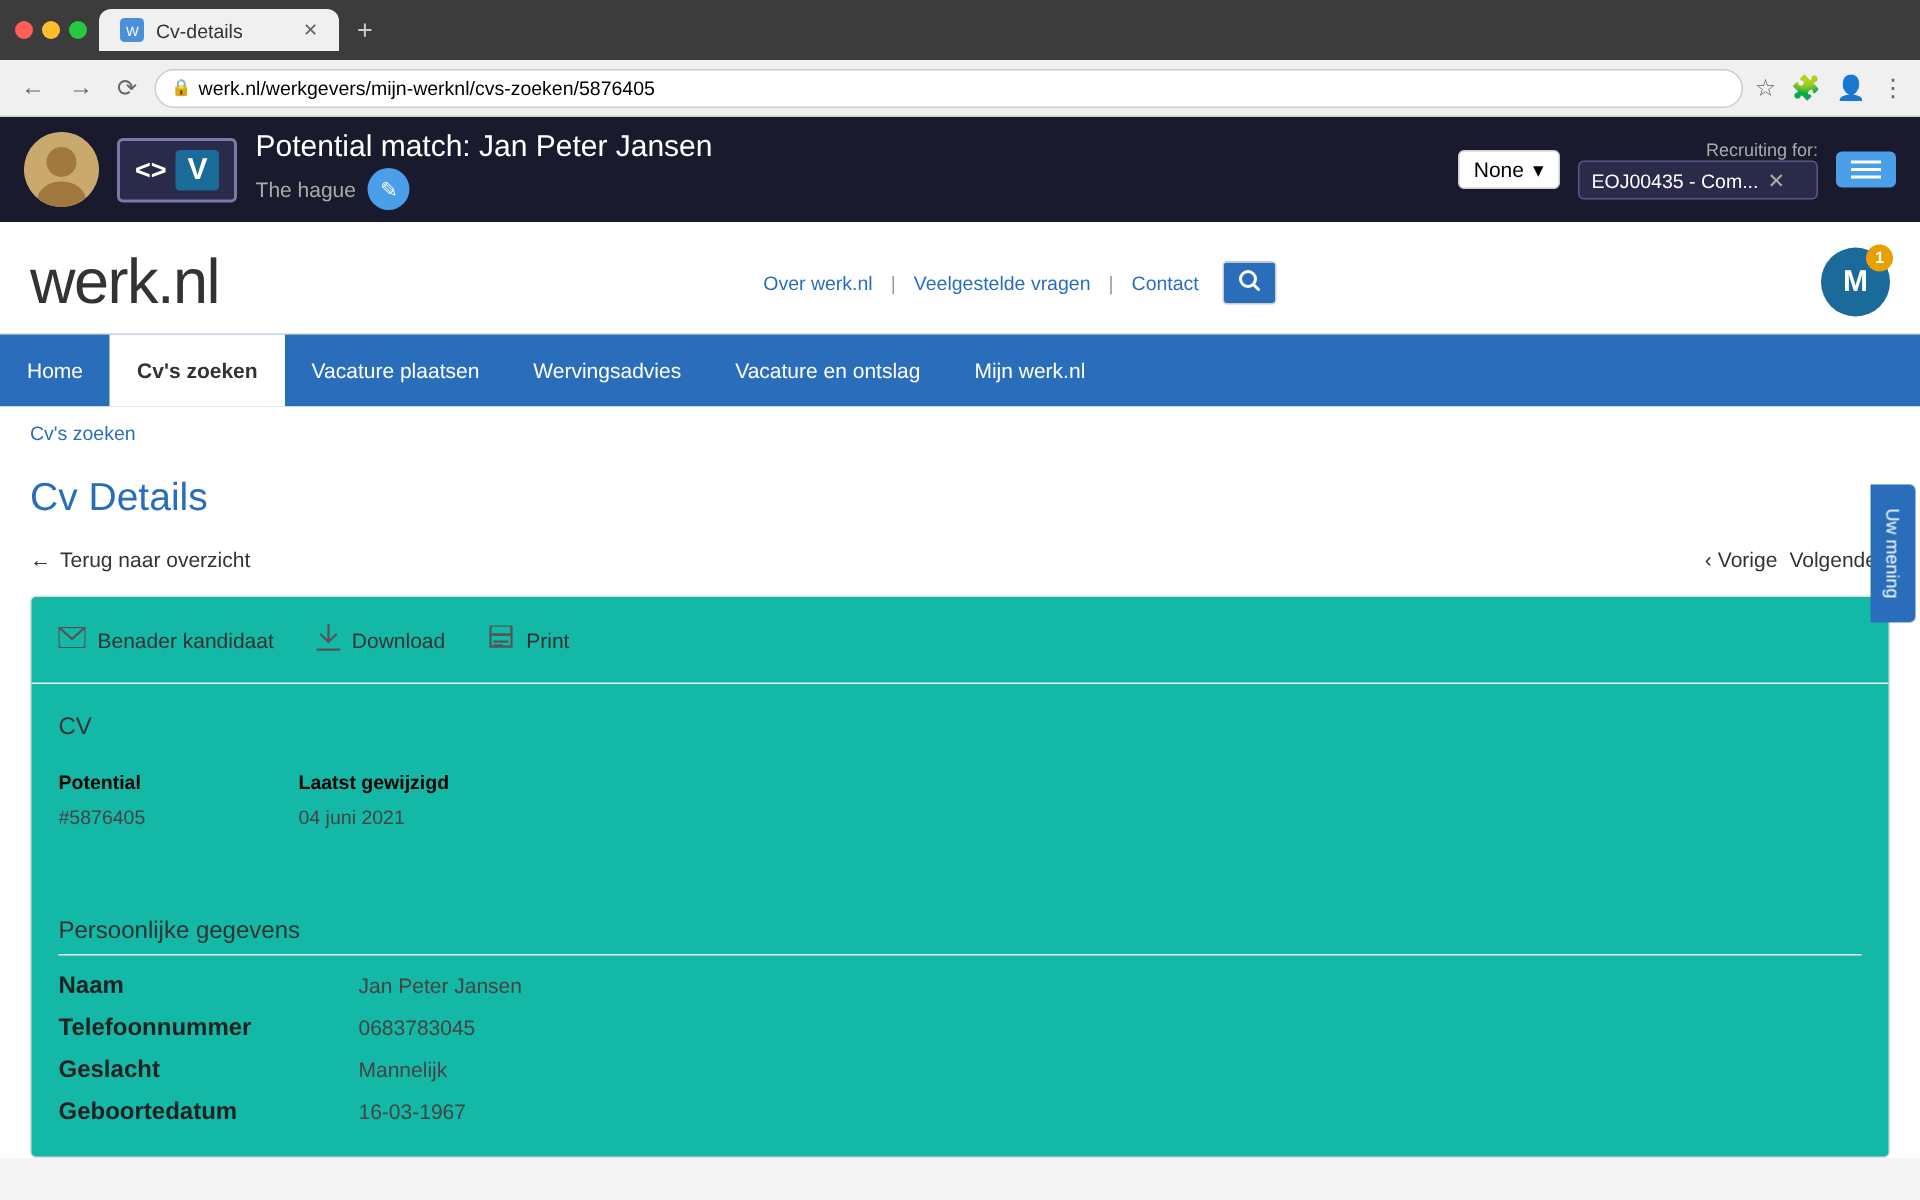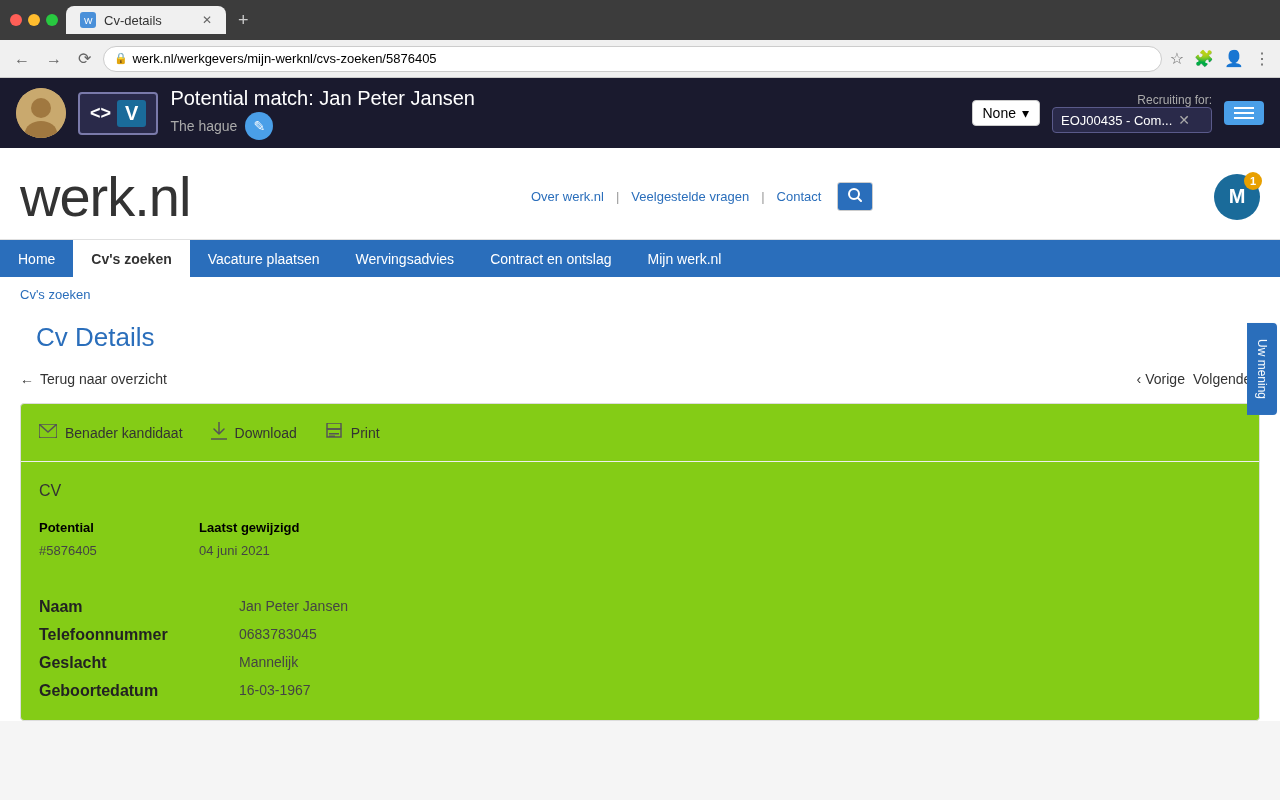--- a/index.html
+++ b/index.html
@@ -39,52 +39,52 @@
     .edit-btn { background: #4a9fe8; border: none; color: #fff; border-radius: 50%; width: 28px; height: 28px; cursor: pointer; display: flex; align-items: center; justify-content: center; font-size: 14px; }
     .none-dropdown { background: #fff; border: 1px solid #ccc; padding: 4px 10px; border-radius: 4px; display: flex; align-items: center; gap: 6px; cursor: pointer; font-size: 14px; }
     .recruiting-section { display: flex; align-items: center; gap: 6px; }
     .recruiting-label { color: #aaa; font-size: 12px; }
     .recruiting-input { background: #2a2a4a; border: 1px solid #5a5a8a; color: #fff; padding: 4px 8px; border-radius: 4px; font-size: 13px; display: flex; align-items: center; gap: 6px; min-width: 160px; }
     .recruiting-x { cursor: pointer; color: #aaa; font-size: 14px; }
     .hamburger { background: #4a9fe8; border: none; color: #fff; padding: 6px 10px; border-radius: 4px; cursor: pointer; display: flex; flex-direction: column; gap: 3px; }
     .hamburger-line { width: 20px; height: 2px; background: #fff; }
 
     
-    .nav-bar { background: #2a6ebb; height: 37px; display: flex; align-items: stretch; padding: 0 0; }
+    .nav-bar { background: #2a6ebb; height: 48px; display: flex; align-items: stretch; padding: 0 0; }
     .nav-item { color: #fff; padding: 0 18px; display: flex; align-items: center; cursor: pointer; font-size: 14px; border: none; background: none; text-decoration: none; }
     .nav-item.active { background: #fff; color: #333; font-weight: bold; }
 
     
     .content { background: #fff; }
     
     
     .site-header { background: #fff; padding: 16px 20px 10px; display: flex; align-items: center; justify-content: space-between; border-bottom: 1px solid #e0e0e0; }
-    .site-logo { font-size: 56px; color: #333; font-weight: 300; letter-spacing: -1px; }
+    .site-logo { font-size: 42px; color: #333; font-weight: 300; letter-spacing: -1px; }
     .header-nav { display: flex; align-items: center; gap: 12px; font-size: 13px; }
     .header-nav a { color: #2a6ebb; text-decoration: none; }
     .header-nav span { color: #999; }
     .search-bar { display: flex; border: 1px solid #ccc; border-radius: 3px; overflow: hidden; }
     .search-input { border: none; outline: none; padding: 5px 10px; font-size: 13px; width: 220px; }
     .search-btn { background: #2a6ebb; border: none; color: #fff; padding: 5px 10px; cursor: pointer; }
 
     
     .breadcrumb { padding: 10px 20px; font-size: 13px; color: #666; }
     .breadcrumb a { color: #2a6ebb; text-decoration: none; }
 
     
-    .page-title { color: #2a6ebb; font-size: 26px; font-weight: normal; padding: 10px 36px; }
+    .page-title { color: #2a6ebb; font-size: 26px; font-weight: normal; padding: 10px 20px; }
 
     
     .actions-bar { display: flex; align-items: center; justify-content: space-between; padding: 8px 20px 16px; }
     .back-link { color: #333; text-decoration: none; font-size: 14px; display: flex; align-items: center; gap: 6px; cursor: pointer; }
     .prev-next { display: flex; align-items: center; gap: 8px; font-size: 14px; }
     .prev-next a { color: #333; text-decoration: none; display: flex; align-items: center; gap: 4px; cursor: pointer; }
 
     
-    .cv-card { margin: 0 20px; border: 1px solid #ddd; border-radius: 4px; background: #84cc16; }
+    .cv-card { margin: 0 20px; border: 1px solid #ddd; border-radius: 4px; background: #14b8a6; }
     .cv-toolbar { padding: 14px 18px; display: flex; gap: 28px; border-bottom: 1px solid #eee; }
     .cv-toolbar-btn { background: none; border: none; cursor: pointer; display: flex; align-items: center; gap: 8px; font-size: 14px; color: #333; padding: 4px 0; }
 
     .cv-content { padding: 20px 18px; }
     .cv-section-title { font-size: 16px; color: #333; margin-bottom: 20px; }
     .cv-info-grid { display: grid; grid-template-columns: 140px 1fr; gap: 8px 20px; margin-bottom: 20px; }
 
     .section-header { font-size: 17px; font-weight: normal; color: #333; margin: 20px 0 14px; padding-bottom: 4px; }
     .personal-grid { display: grid; grid-template-columns: 180px 1fr; gap: 10px 20px; }
     .personal-label { font-weight: bold; font-size: 16px; color: #222; }
@@ -197,21 +197,21 @@
       </div>
     </div>
   </div>
 </div>
 
 <div class="nav-bar">
   <a class="nav-item">Home</a>
   <a class="nav-item active">Cv's zoeken</a>
   <a class="nav-item">Vacature plaatsen</a>
   <a class="nav-item">Wervingsadvies</a>
-  <a class="nav-item">Contract en ontslag</a>
+  <a class="nav-item">Vacature en ontslag</a>
   <a class="nav-item">Mijn werk.nl</a>
 </div>
 
 <div class="content">
 
   <div class="breadcrumb">
     <a href="#">Cv's zoeken</a>
   </div>
 
   <div class="page-title">Cv Details</div>
@@ -271,20 +271,21 @@
       <div class="cv-section-title">CV</div>
       <div class="cv-info-grid">
         <div style="font-weight:bold;font-size:13px;">Potential</div>
         <div style="font-weight:bold;font-size:13px;">Laatst gewijzigd</div>
         <div style="font-size:13px;color:#444;">#5876405</div>
         <div style="font-size:13px;color:#444;">04 juni 2021</div>
       </div>
 
       <div style="height:20px;"></div>
 
+      <div class="section-header" style="font-size:16px;border-bottom:1px solid #eee;padding-bottom:6px;margin-bottom:12px;">Persoonlijke gegevens</div>
       <div class="personal-grid" id="personal-fields">
           <div class="personal-label">Naam</div>
           <div class="personal-value">Jan Peter Jansen</div>
           <div class="personal-label">Telefoonnummer</div>
           <div class="personal-value">0683783045</div>
           <div class="personal-label">Geslacht</div>
           <div class="personal-value">Mannelijk</div>
           <div class="personal-label">Geboortedatum</div>
           <div class="personal-value">16-03-1967</div>
         </div>

